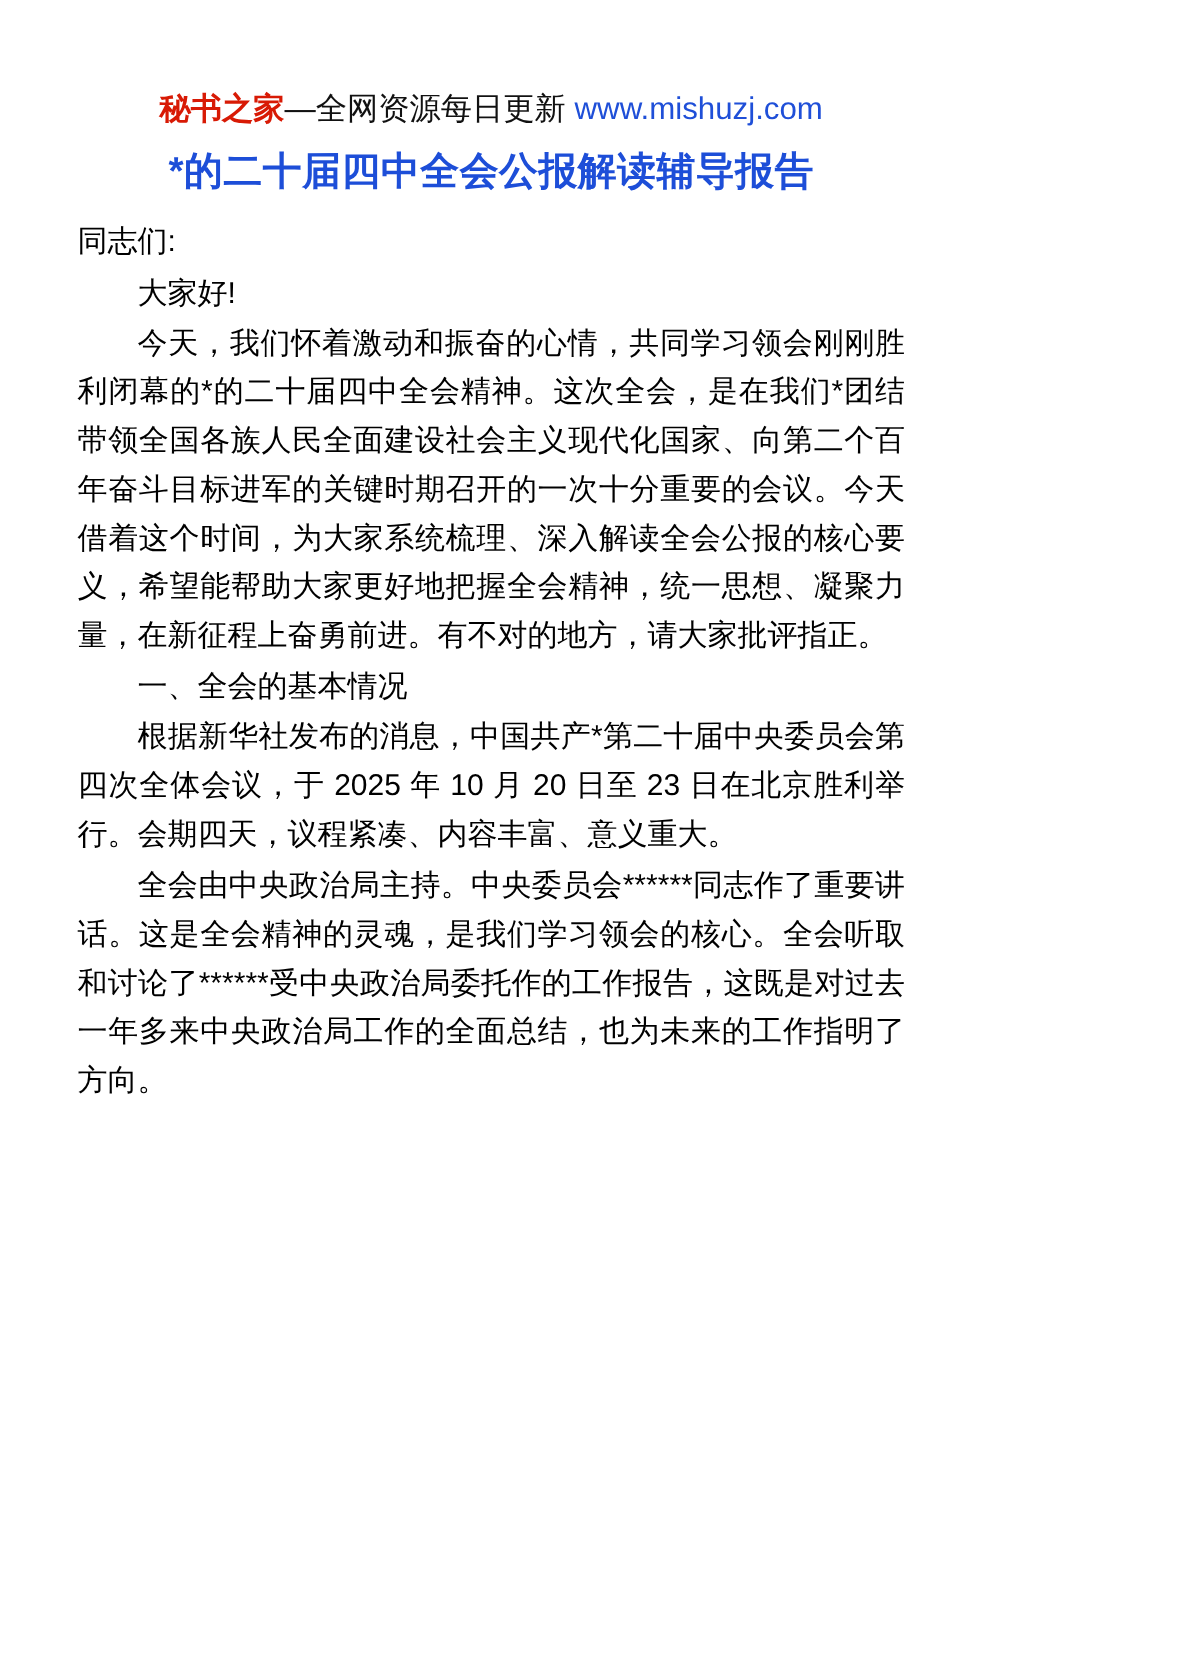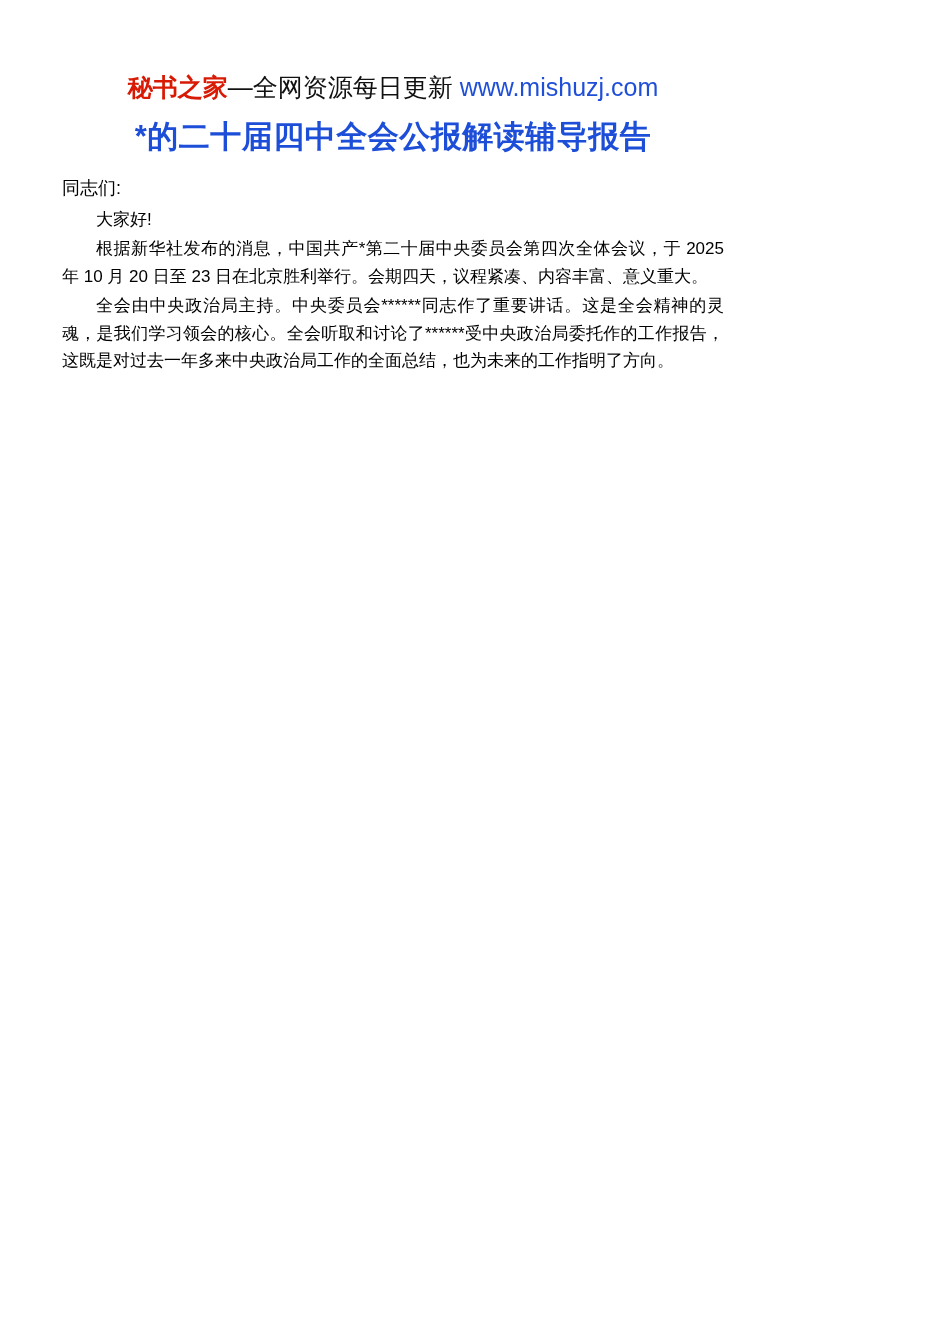--- a/index.html
+++ b/index.html
@@ -45,27 +45,27 @@
   .doc-title {
     text-align: center;
     font-size: 31px;
     font-weight: bold;
     font-family: "Liberation Sans", sans-serif;
     letter-spacing: 0.5px;
     margin: 6px 0 16px 0;
     color: #1d4ed8;
   }
   .salutation {
-    font-size: 18px;
+    font-size: 24px;
     line-height: 1.65;
     margin: 4px 0 2px 0;
     font-family: "Liberation Sans", sans-serif;
   }
   p.body-par {
-    font-size: 17px;
+    font-size: 24px;
     line-height: 1.62;
     margin: 0 0 2px 0;
     text-align: justify;
     text-justify: inter-ideograph;
     text-indent: 2em;
     font-family: "Liberation Sans", sans-serif;
   }
   p.body-par.heading-par {
     font-weight: normal;
   }
@@ -77,16 +77,18 @@
 
   <div class="watermark">
     <span class="brand">秘书之家</span><span class="slogan">—全网资源每日更新 </span><span class="url">www.mishuzj.com</span>
   </div>
 
   <h1 class="doc-title">*的二十届四中全会公报解读辅导报告</h1>
 
   <div class="salutation">同志们:</div>
 
   <p class="body-par">大家好!</p>
+  <p class="body-par">今天，我们怀着激动和振奋的心情，共同学习领会刚刚胜利闭幕的*的二十届四中全会精神。这次全会，是在我们*团结带领全国各族人民全面建设社会主义现代化国家、向第二个百年奋斗目标进军的关键时期召开的一次十分重要的会议。今天借着这个时间，为大家系统梳理、深入解读全会公报的核心要义，希望能帮助大家更好地把握全会精神，统一思想、凝聚力量，在新征程上奋勇前进。有不对的地方，请大家批评指正。</p>
+  <p class="body-par heading-par">一、全会的基本情况</p>
   <p class="body-par">根据新华社发布的消息，中国共产*第二十届中央委员会第四次全体会议，于 2025 年 10 月 20 日至 23 日在北京胜利举行。会期四天，议程紧凑、内容丰富、意义重大。</p>
   <p class="body-par">全会由中央政治局主持。中央委员会******同志作了重要讲话。这是全会精神的灵魂，是我们学习领会的核心。全会听取和讨论了******受中央政治局委托作的工作报告，这既是对过去一年多来中央政治局工作的全面总结，也为未来的工作指明了方向。</p>
 
 </div>
 
 </body></html>

